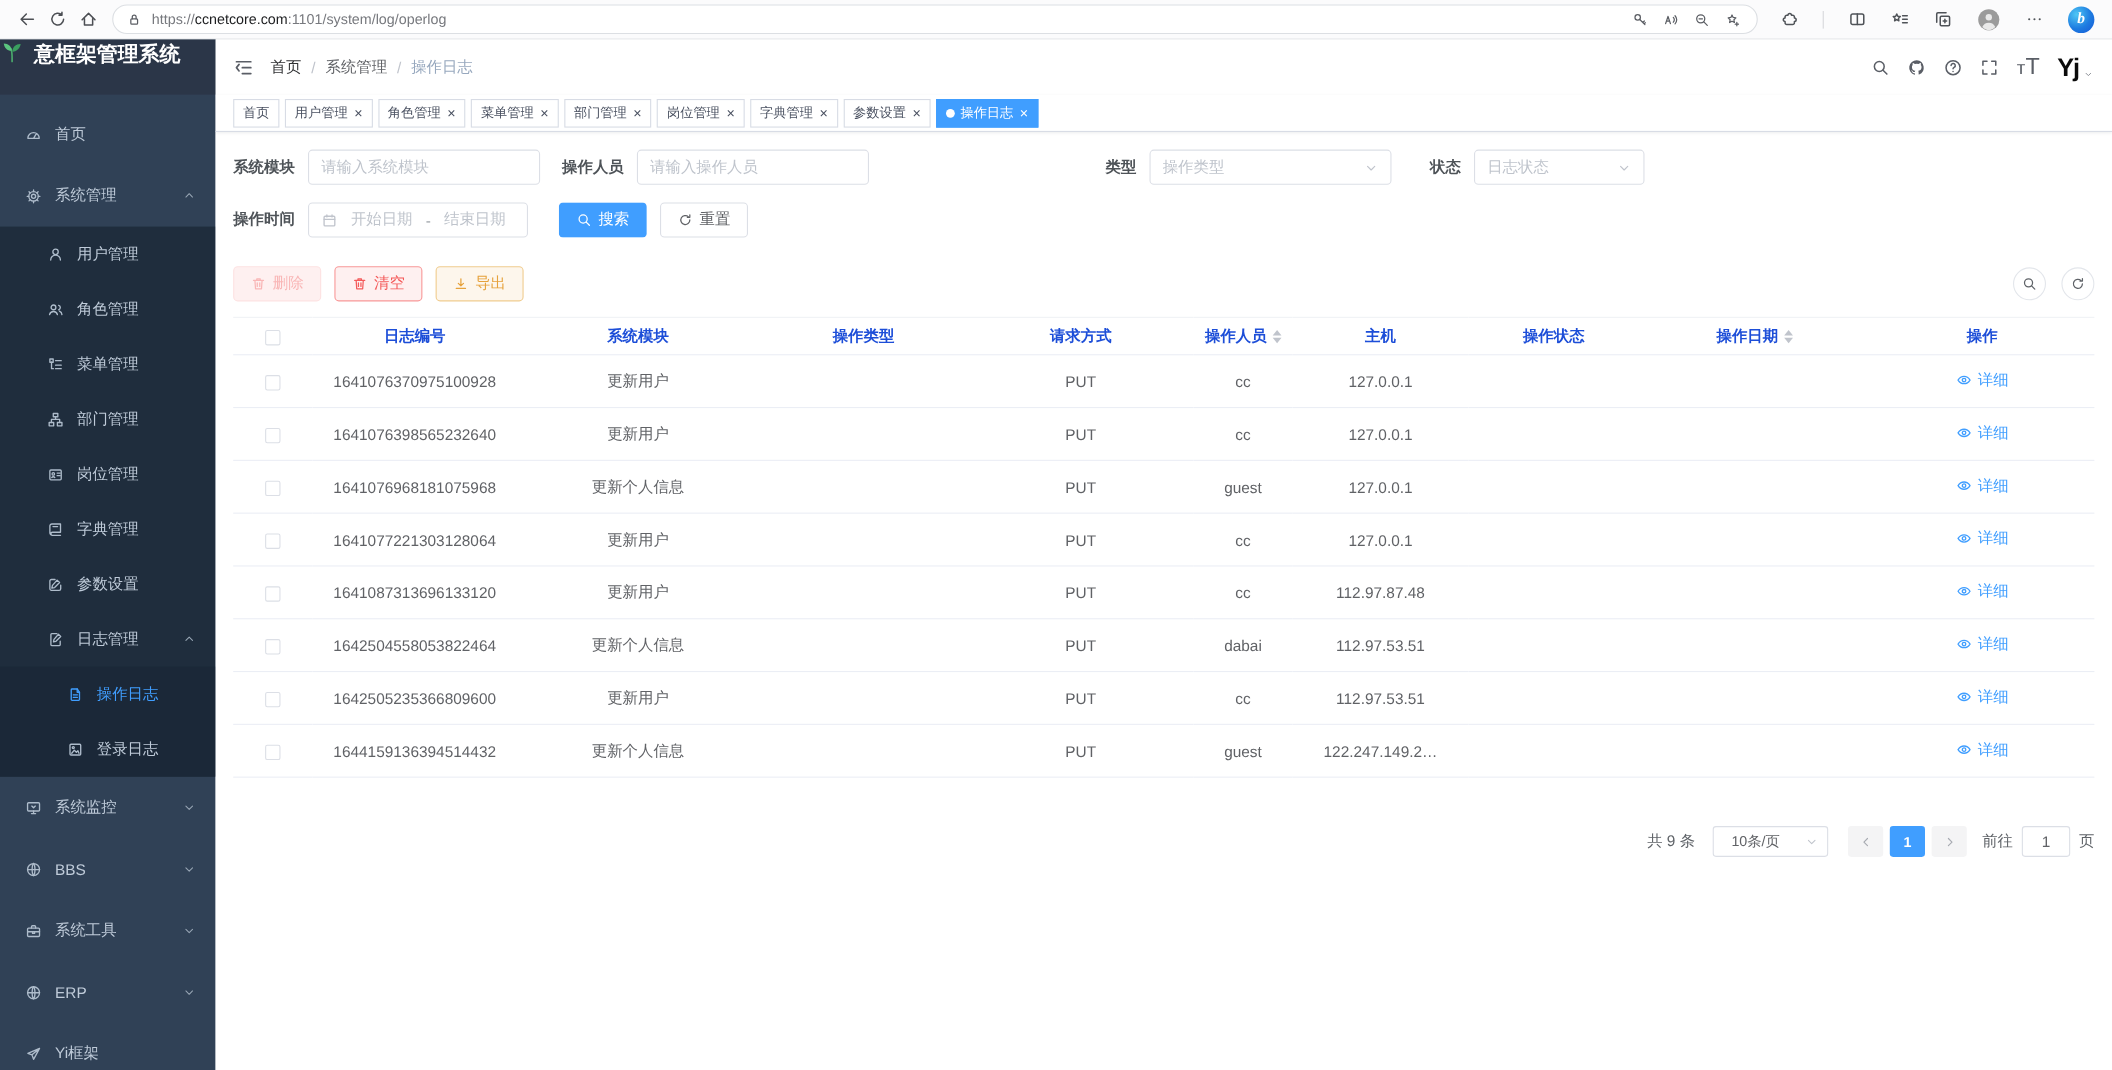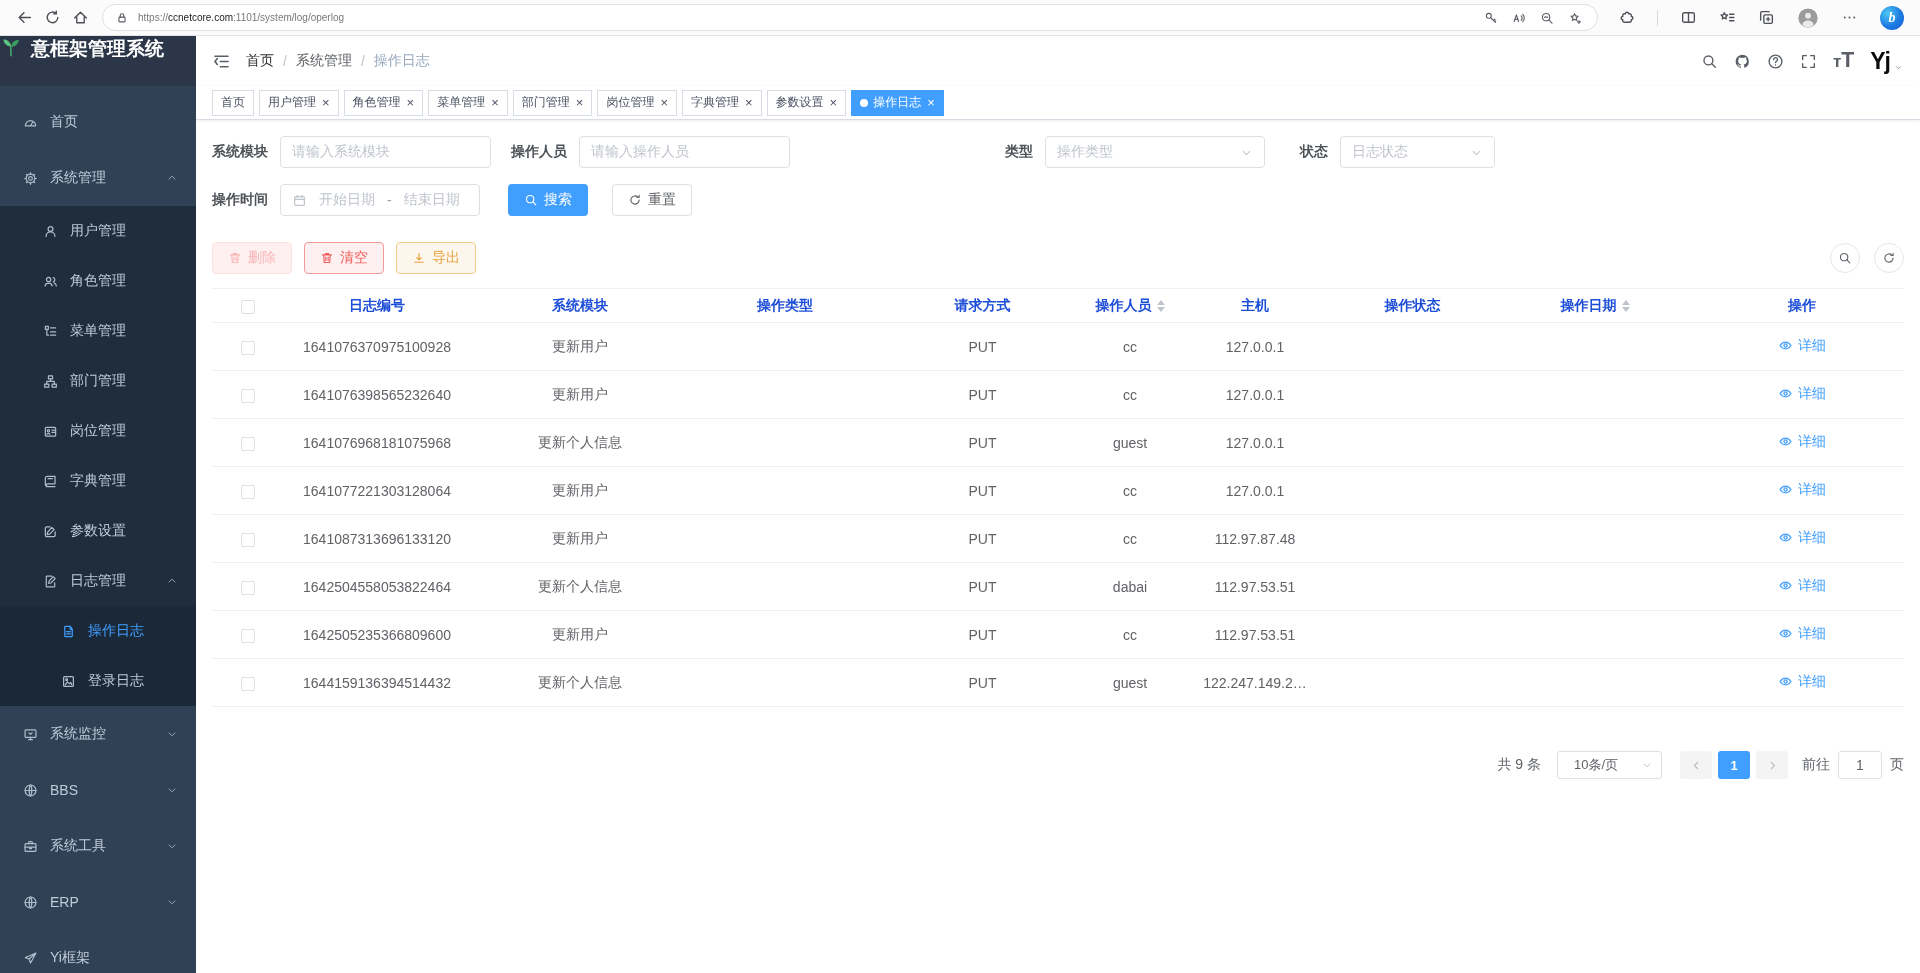--- a/index.html
+++ b/index.html
@@ -9,21 +9,21 @@
   .i svg{width:1em;height:1em}
 
   
   .browser-bar{height:36px;background:#fbfbfc;border-bottom:1px solid #e1e3e6;
     display:flex;align-items:center;padding:0 10px;color:#4c4f54}
   .nav-btn{width:28px;height:30px;display:flex;align-items:center;justify-content:center;
     font-size:17px;border-radius:5px;cursor:pointer;flex:none}
   .url-bar{flex:1;height:27px;margin:0 8px;background:#fff;border:1px solid #dcdfe3;
     border-radius:14px;display:flex;align-items:center;padding:0 4px 0 12px;min-width:0}
   .url-bar .i{font-size:14px;color:#5b5e64;margin-right:9px}
-  .url-text{flex:1;font-size:10px;color:#77797e;white-space:nowrap;overflow:hidden}
+  .url-text{flex:1;font-size:13px;color:#77797e;white-space:nowrap;overflow:hidden}
   .url-text .domain{color:#1d1e20}
   .pill-ic{width:28px;height:24px;display:flex;align-items:center;justify-content:center;
     font-size:15px;color:#55585e;border-radius:4px;cursor:pointer;flex:none;margin-right:0}
   .browser-actions{display:flex;align-items:center;gap:22px;padding:0 6px 0 12px;flex:none;
     font-size:17px;color:#4f5358}
   .browser-actions .i{cursor:pointer}
   .vdiv{width:1px;height:16px;background:#d6d8db}
   .avatar-ic svg{width:22px;height:22px}
   .bing{width:24px;height:24px;border-radius:50%;flex:none;cursor:pointer;
     background:radial-gradient(circle at 32% 30%,#4ec7f5 0%,#1d7be0 55%,#1557d6 100%);
@@ -55,21 +55,21 @@
   .bcrumb{display:flex;align-items:center;gap:9px;font-size:14px}
   .bc-item{color:#303133;cursor:pointer}
   .bc-item.mid{color:#606266}
   .bc-item.last{color:#97a8be;cursor:default}
   .bc-sep{color:#c0c4cc}
   .hdr-right{margin-left:auto;display:flex;align-items:center;gap:16px;font-size:17px;color:#5a5e66}
   .hdr-right .i{cursor:pointer}
   .ylogo{font-weight:900;font-size:23px;letter-spacing:-1px;color:#0b0b0b;cursor:pointer;
     display:flex;align-items:flex-end;gap:3px}
   .ylogo .i{font-size:11px;color:#8a8e95;margin-bottom:2px}
-  .ft{font-weight:700}
+  .ft{font-weight:400}
   .ft span{font-size:1.25em}
 
   
   .tags-view{height:34px;flex:none;display:flex;align-items:center;gap:5px;padding:0 16px;
     border-bottom:1px solid #d8dce5;box-shadow:0 1px 3px rgba(0,21,41,.08)}
   .tag{height:26px;border:1px solid #d8dce5;background:#fff;color:#495060;font-size:12px;
     display:inline-flex;align-items:center;gap:5px;padding:0 8px;cursor:pointer;flex:none}
   .tag .tclose{font-size:13px;line-height:1;margin-left:1px}
   .tag.active{background:#409eff;border-color:#409eff;color:#fff}
   .tdot{width:8px;height:8px;border-radius:50%;background:#fff}
@@ -92,21 +92,21 @@
   .m-status{margin-left:35px}
   .datebox{width:200px;justify-content:flex-start;gap:12px;cursor:pointer}
   .datebox .i{font-size:15px;color:#c0c4cc}
   .dsep{color:#9aa0a6}
   .btn{height:32px;border-radius:4px;border:1px solid transparent;display:inline-flex;
     align-items:center;justify-content:center;gap:6px;padding:0 15px;font-size:14px;cursor:pointer}
   .btn .i{font-size:14px}
   .btn-primary{background:#409eff;color:#fff}
   .btn-plain{background:#fff;border-color:#dcdfe6;color:#606266}
   .m-search{margin-left:28px}
-  .m-reset{margin-left:24px}
+  .m-reset{margin-left:12px}
   .toolbar{margin-top:26px;display:flex;align-items:center;gap:12px;position:relative}
   .btn-del{background:#fef0f0;border-color:#fde2e2;color:#f9b6b6;cursor:not-allowed}
   .btn-clear{background:#fef0f0;border-color:#f89898;color:#f45a5a}
   .btn-export{background:#fdf6ec;border-color:#f0cc8e;color:#e6a23c}
   .tool-right{position:absolute;right:0;top:1px;display:flex;gap:14px}
   .circ{width:30px;height:30px;border-radius:50%;border:1px solid #e3e6eb;background:#fff;
     color:#5f6368;display:flex;align-items:center;justify-content:center;font-size:14px;cursor:pointer}
 
   
   table{width:100%;border-collapse:collapse;table-layout:fixed;margin-top:14px;color:#606266}

